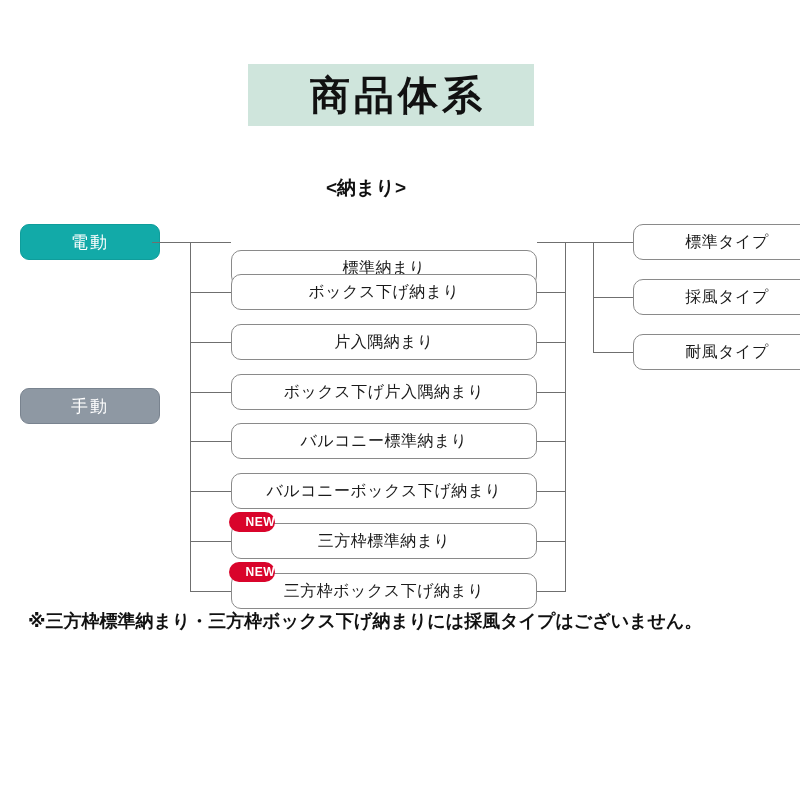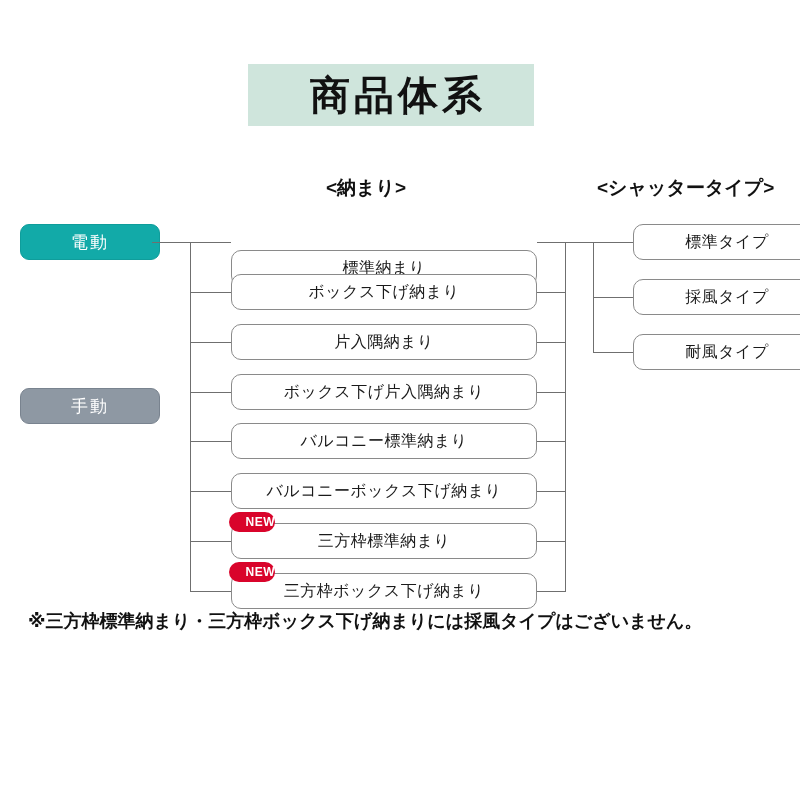--- a/index.html
+++ b/index.html
@@ -151,21 +151,20 @@
 </head>
 <body>
 
 <div id="root">
 
   <div class="title-banner">
     <span class="title-text">商品体系</span>
   </div>
 
   <div class="col-header naumari">&lt;納まり&gt;</div>
-  <div class="col-header shutter">&lt;シャッタータイプ&gt;</div>
 
   <div class="drive-btn electric">
     <span>電動</span>
   </div>
   <div class="drive-btn manual">
     <span>手動</span>
   </div>
 
   <div class="line h" style="left:152px; top:242px; width:79px;"></div>
 

